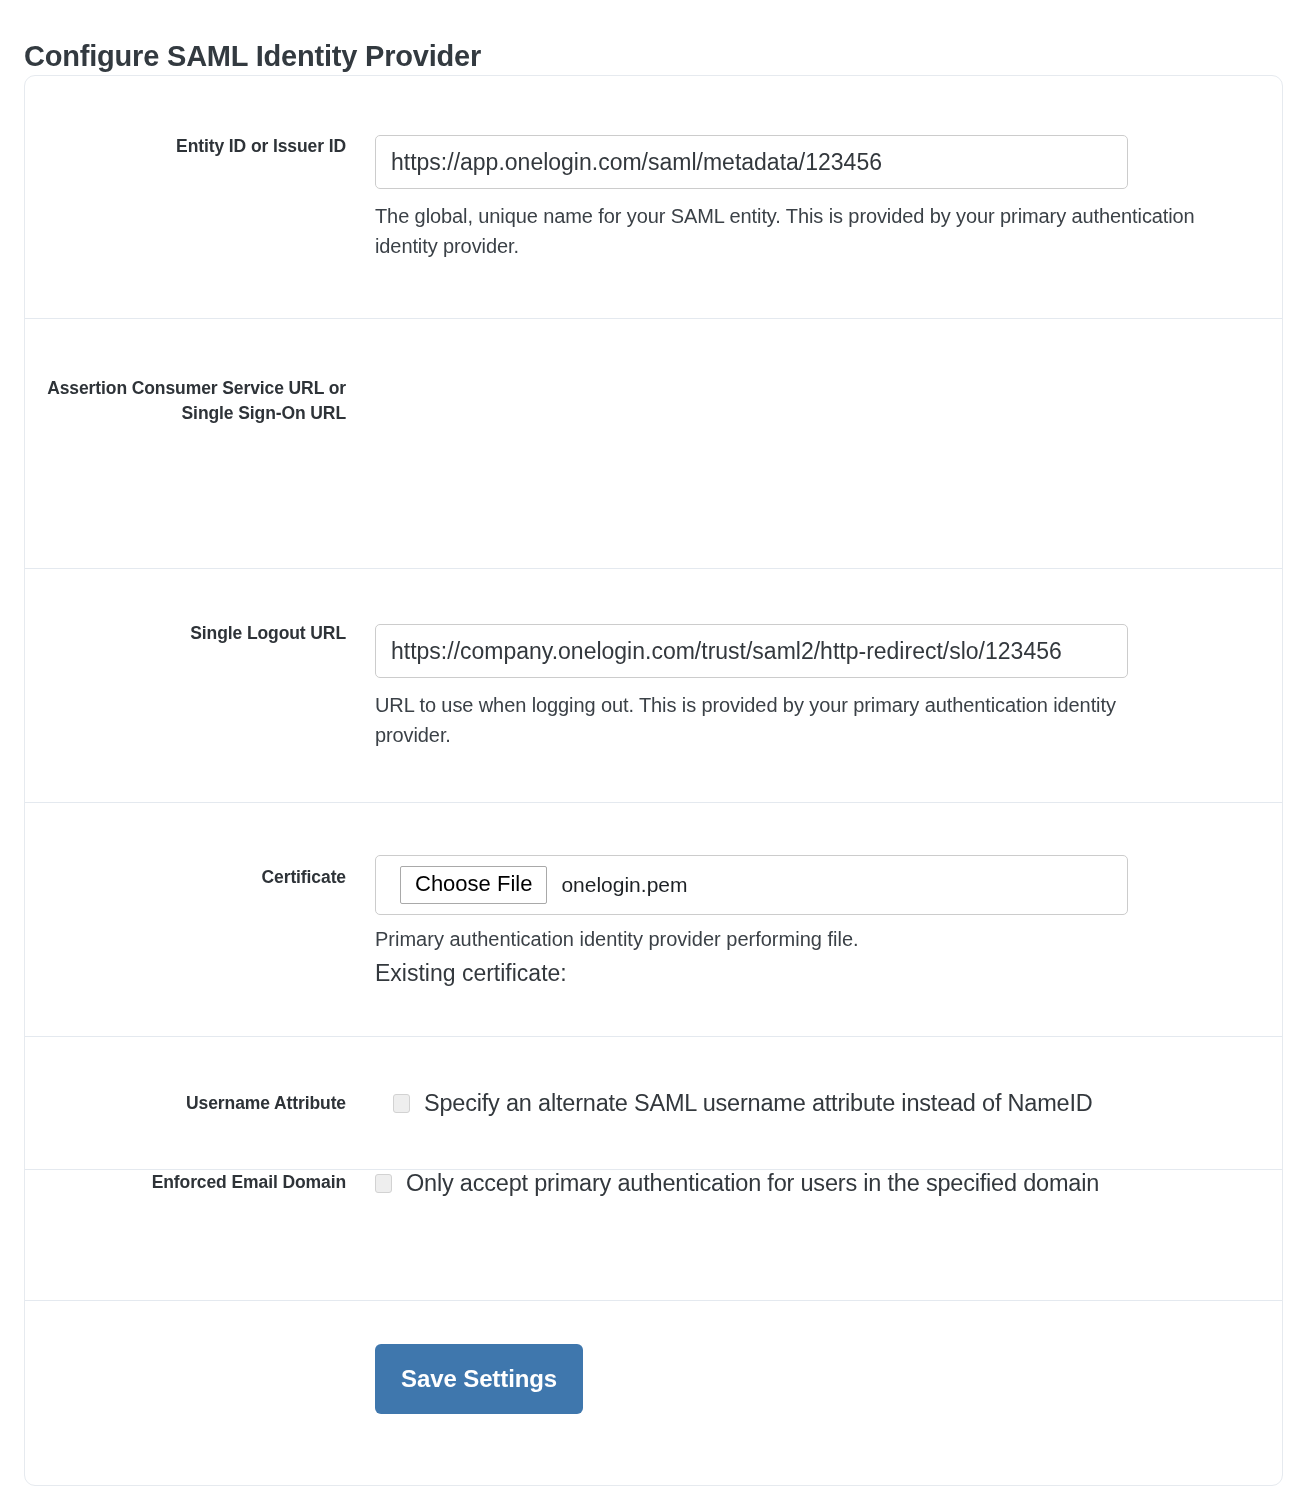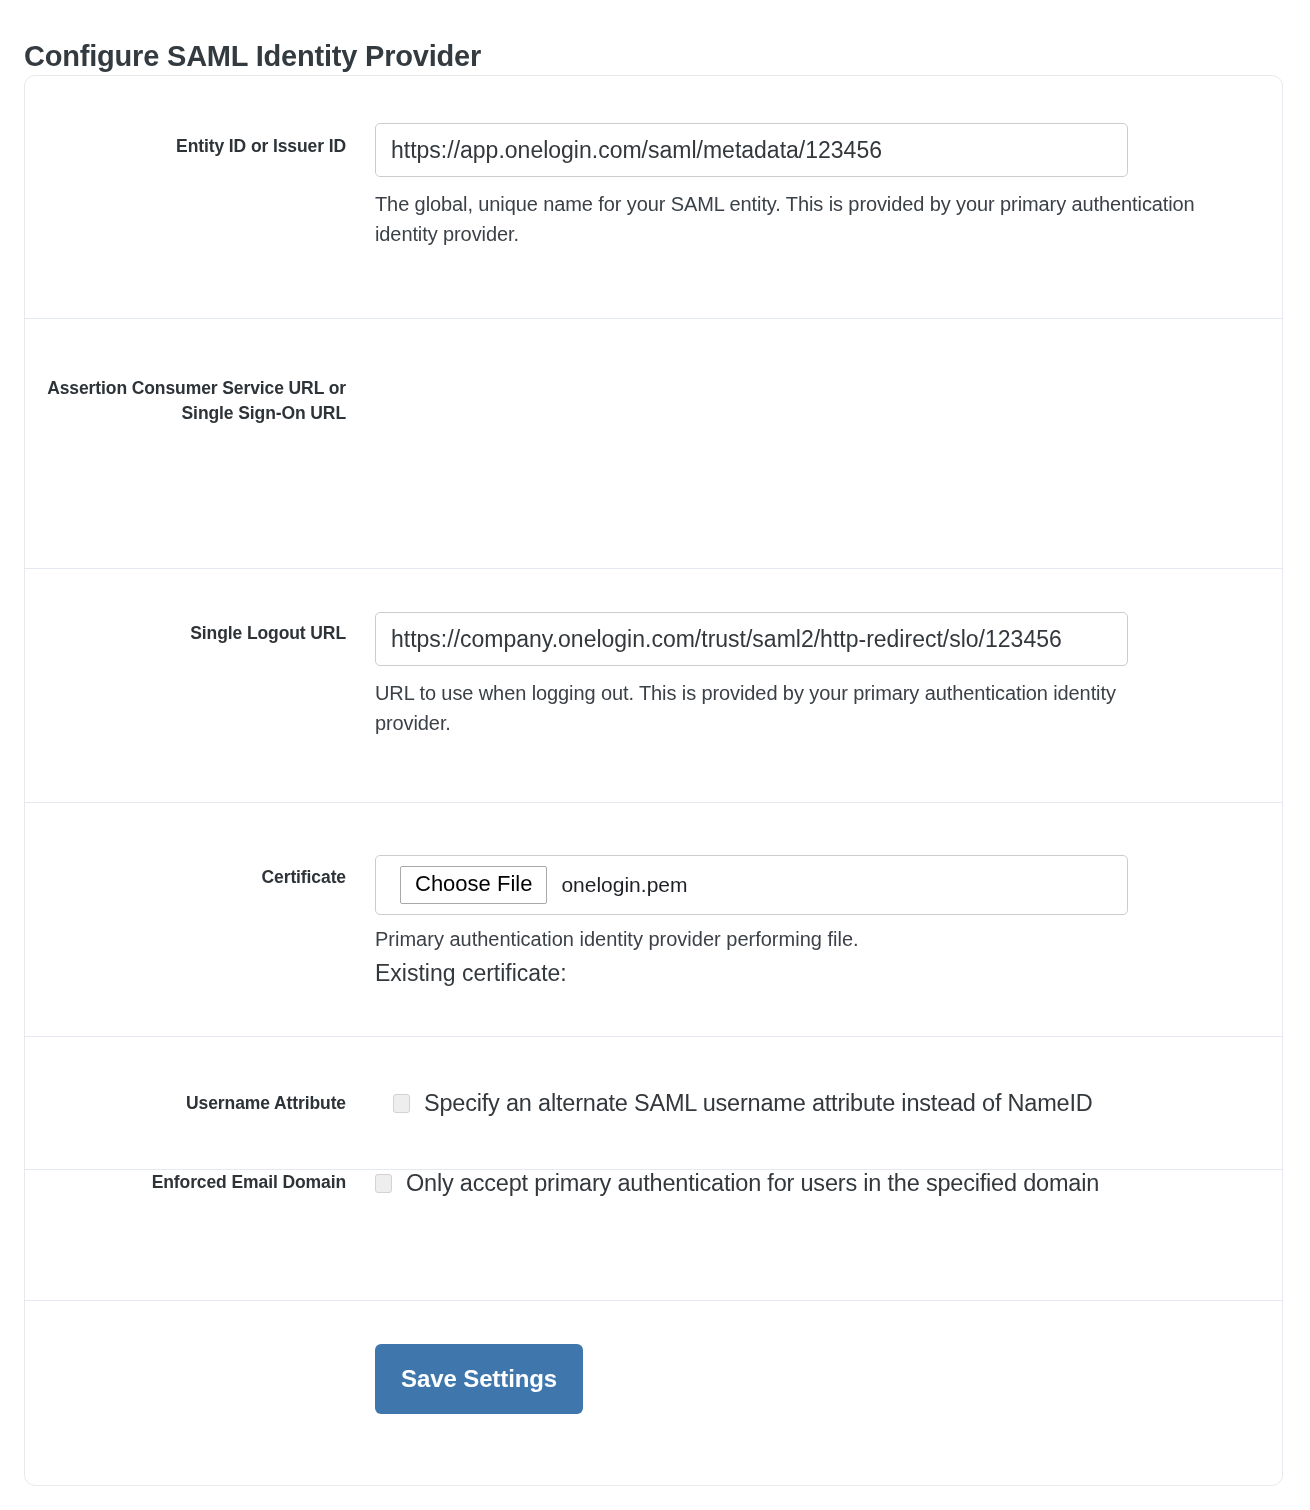--- a/index.html
+++ b/index.html
@@ -99,20 +99,21 @@
     font-size: 23px;
     color: #33383d;
     background: #ffffff;
     border: 1px solid #cccccc;
     border-radius: 5px;
     outline: none;
     line-height: 52px;
     overflow: hidden;
     white-space: nowrap;
     text-overflow: clip;
+    margin-top: 12px;
   }
 
   .help-text {
     margin-top: 12px;
     width: 820px;
     font-size: 20px;
     line-height: 1.5;
     color: #3b4147;
     letter-spacing: -0.1px;
   }

